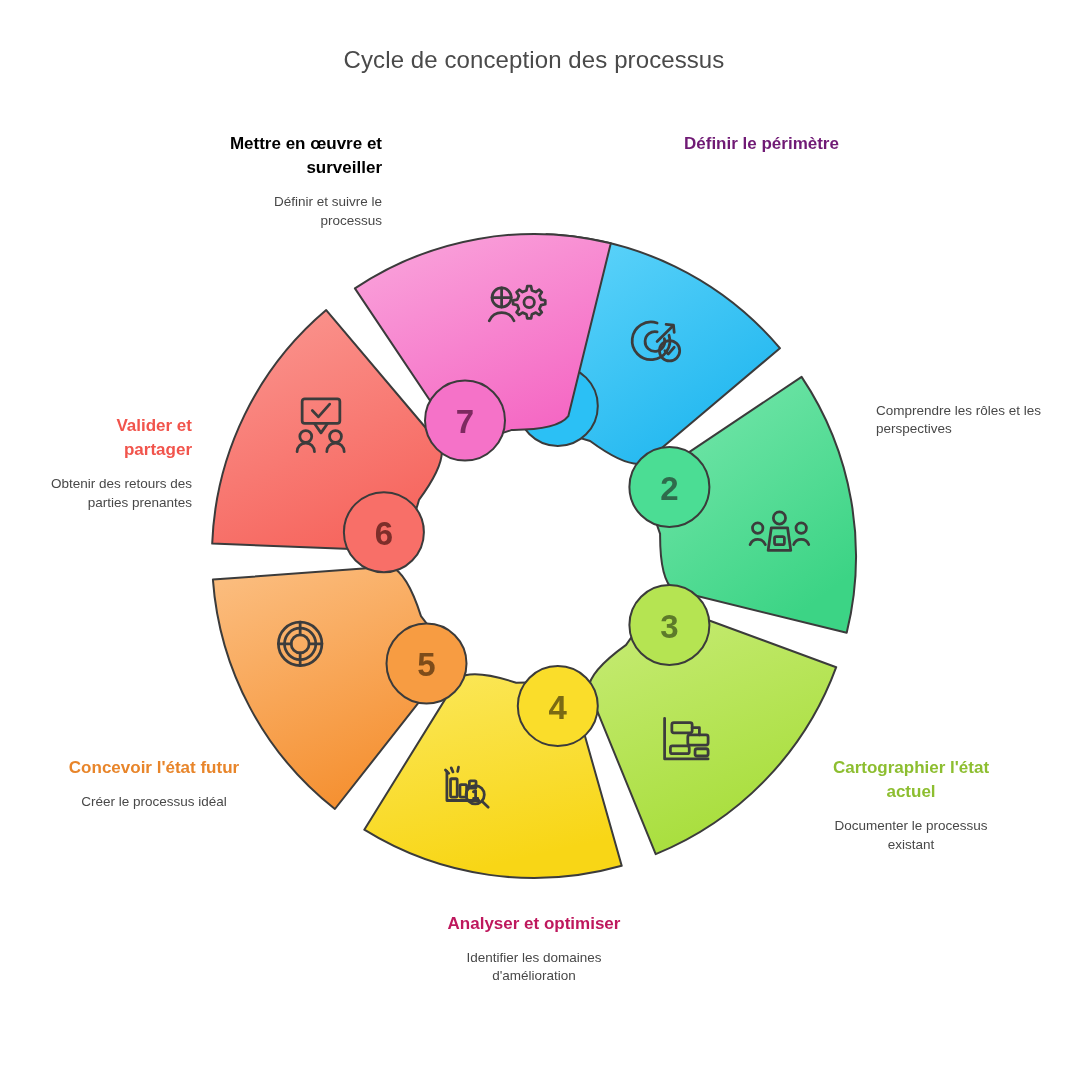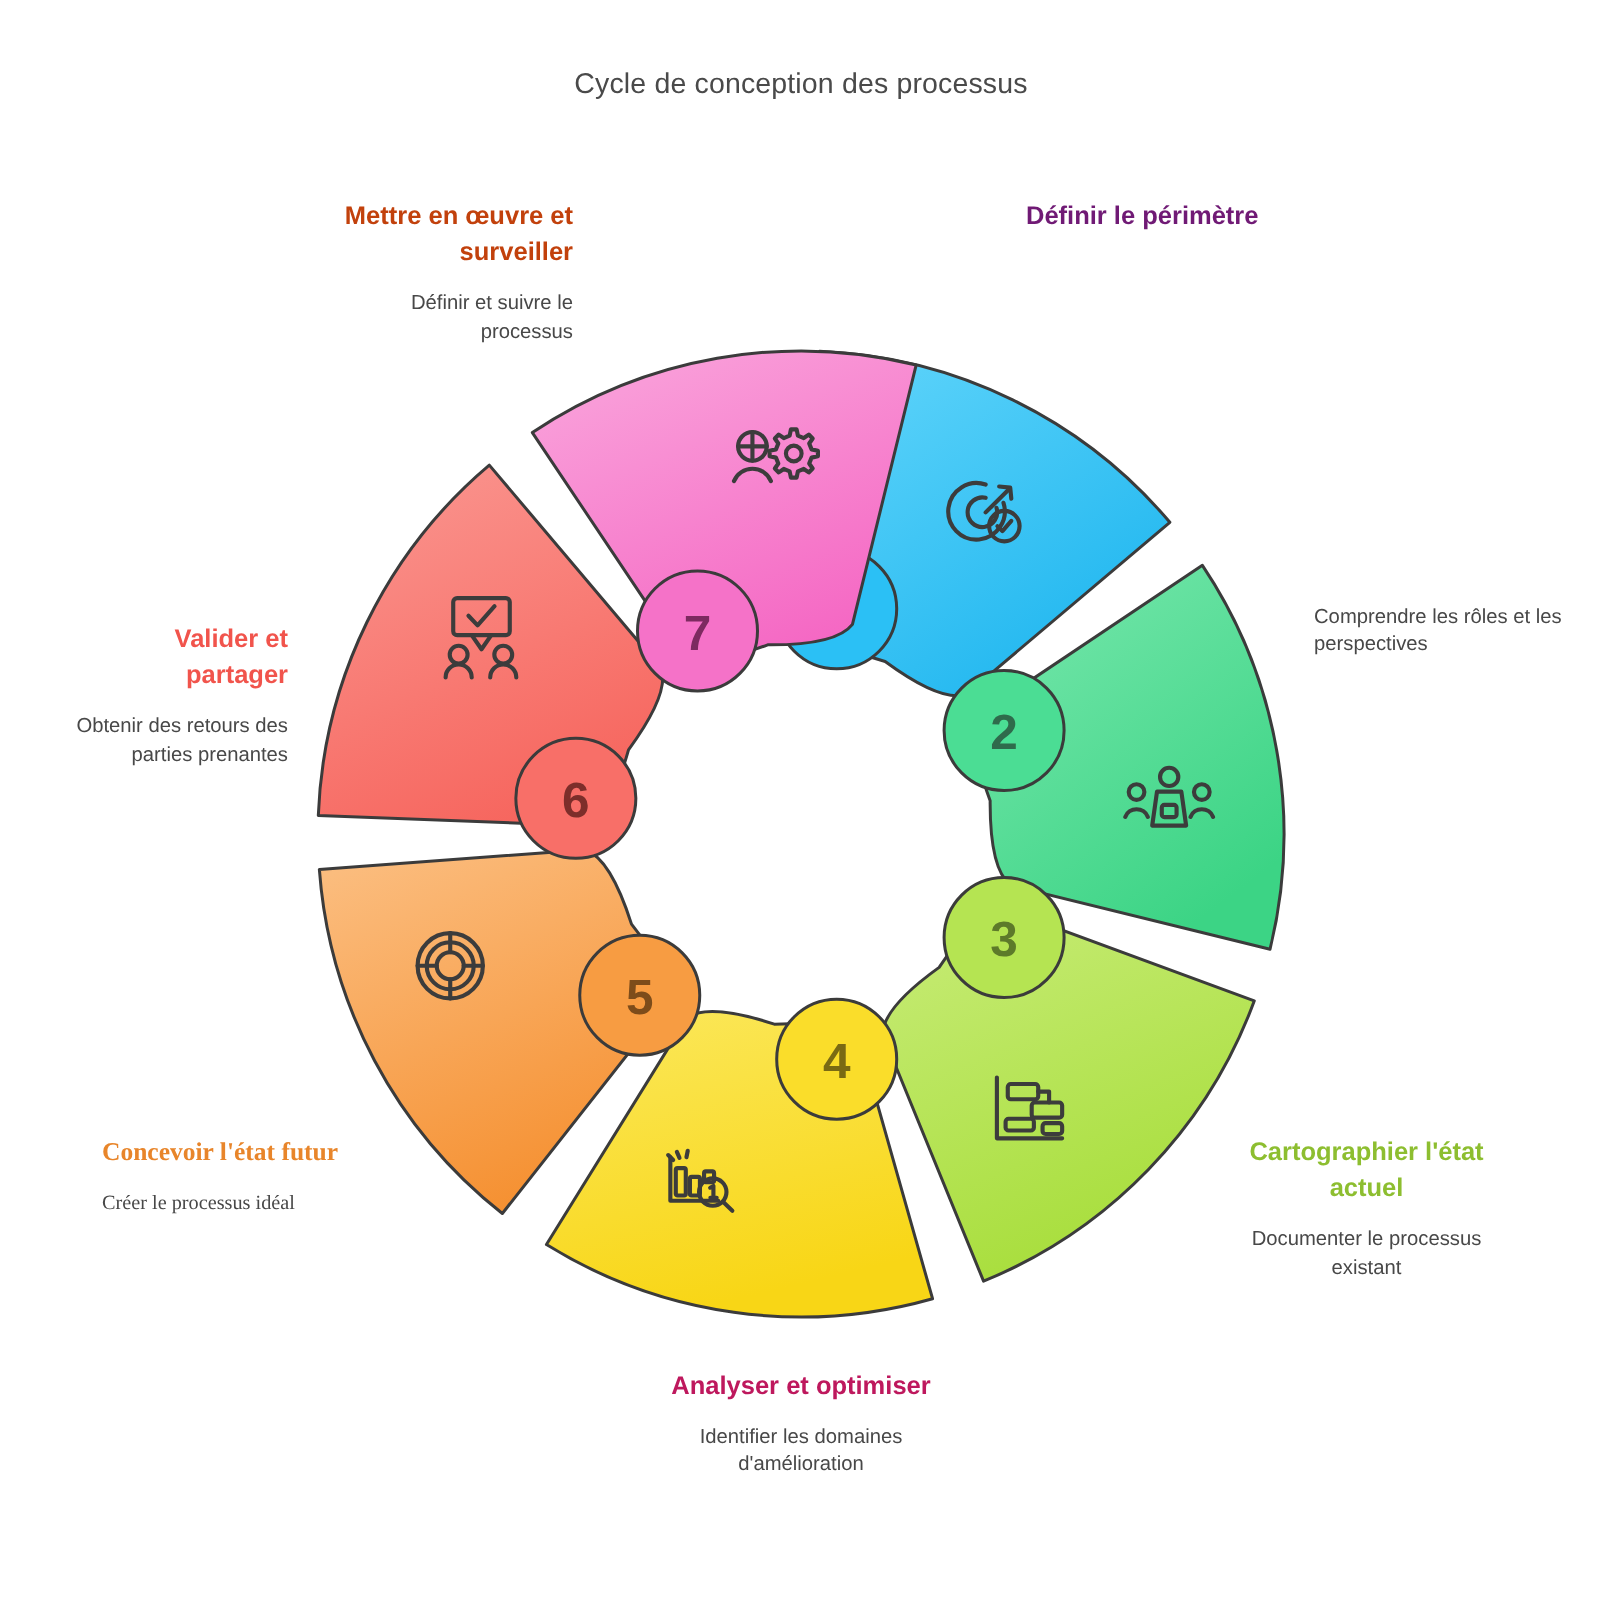--- a/index.html
+++ b/index.html
@@ -15,21 +15,21 @@
     font-family: "Liberation Sans", sans-serif;
     -webkit-font-smoothing: antialiased;
   }
 
   #page-title {
     position: absolute;
     top: 46px;
     left: 0;
     width: 1068px;
     text-align: center;
-    font-size: 19px;
+    font-size: 24px;
     color: #4a4a4a;
     font-weight: 400;
     letter-spacing: 0.1px;
   }
 
   #wheel-wrap {
     position: absolute;
     left: 0;
     top: 0;
     width: 1068px;
@@ -82,21 +82,21 @@
     font-size: 13.5px;
     line-height: 1.36;
     color: #484848;
     margin: 0;
   }
 
   .lab-1 { left: 684px; top: 132px; width: 180px; text-align: left; }
   .lab-2 { left: 876px; top: 402px; width: 180px; text-align: left; }
   .lab-3 { left: 816px; top: 756px; width: 190px; text-align: center; }
   .lab-4 { left: 434px; top: 912px; width: 200px; text-align: center; }
-  .lab-5 { left: 68px; top: 756px; width: 192px; text-align: left; font-family: Liberation Serif, serif; }
+  .lab-5 { left: 58px; top: 756px; width: 192px; text-align: center; }
   .lab-6 { left: 44px; top: 414px; width: 148px; text-align: right; }
   .lab-7 { left: 212px; top: 132px; width: 170px; text-align: right; }
 </style>
 </head>
 <body>
 
 <div id="page-title">Cycle de conception des processus</div>
 
 <div id="wheel-wrap">
   <svg class="wheel" viewBox="0 0 700 700">
@@ -277,15 +277,15 @@
   <p class="lab-title" style="color:#E8852A">Concevoir l'état futur</p>
   <p class="lab-desc">Créer le processus idéal</p>
 </div>
 
 <div class="label lab-6">
   <p class="lab-title" style="color:#F1544C">Valider et partager</p>
   <p class="lab-desc">Obtenir des retours des parties prenantes</p>
 </div>
 
 <div class="label lab-7">
-  <p class="lab-title" style="color:#c2410c">Mettre en œuvre et surveiller</p>
+  <p class="lab-title" style="color:#000000">Mettre en œuvre et surveiller</p>
   <p class="lab-desc">Définir et suivre le processus</p>
 </div>
 
 </body></html>

